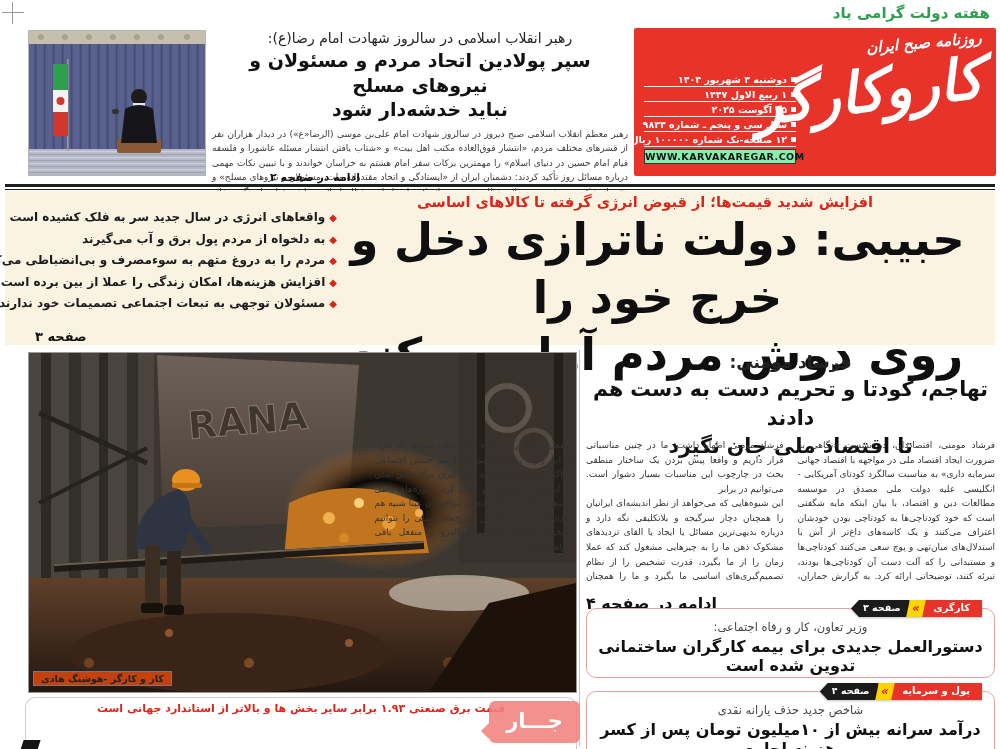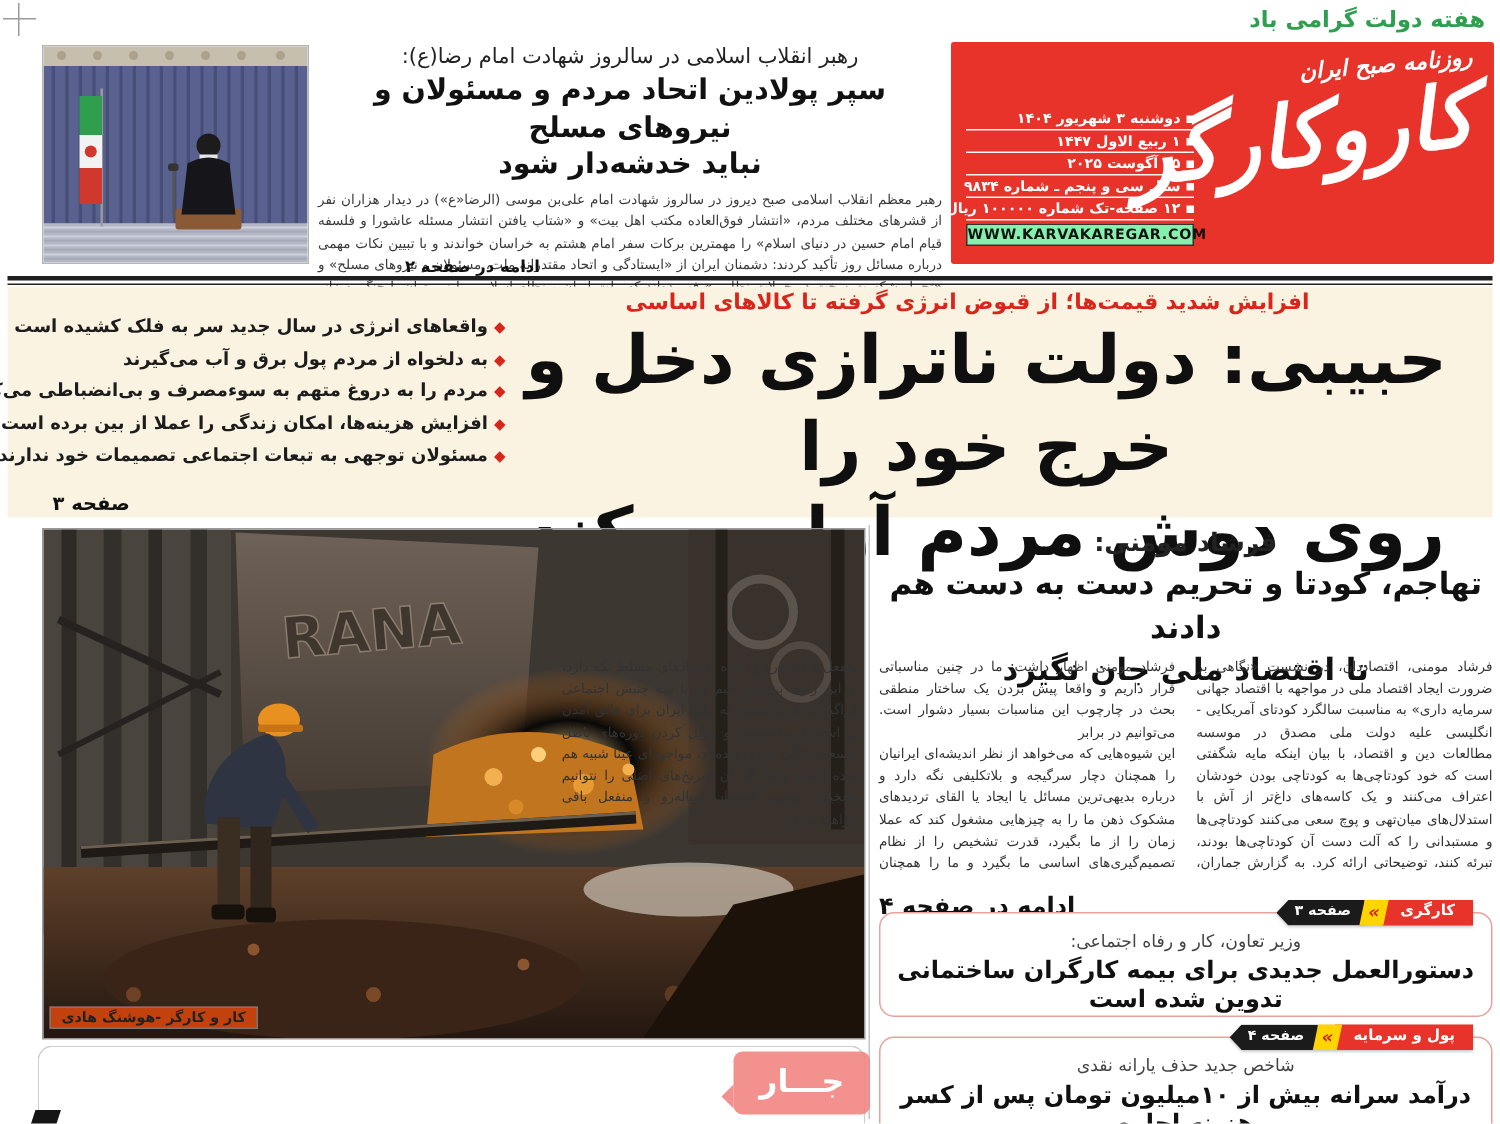--- a/index.html
+++ b/index.html
@@ -275,17 +275,18 @@
   <div class="badge">
     <div class="badge-page">صفحه ۴</div>
     <div class="badge-chev">«</div>
     <div class="badge-section">پول و سرمایه</div>
   </div>
   <div class="t-kicker">شاخص جدید حذف یارانه نقدی</div>
   <div class="t-headline">درآمد سرانه بیش از ۱۰میلیون تومان پس از کسر هزینه اجاره</div>
 </div>
 
 <div class="abs red-block">
+  <div class="rb-kicker">قیمت برق صنعتی ۱.۹۳ برابر سایر بخش ها و بالاتر از استاندارد جهانی است</div>
 </div>
 
 <div class="abs watermark">جـــار</div>
 
 <div class="abs corner-mark"></div>
 
 </body></html>

